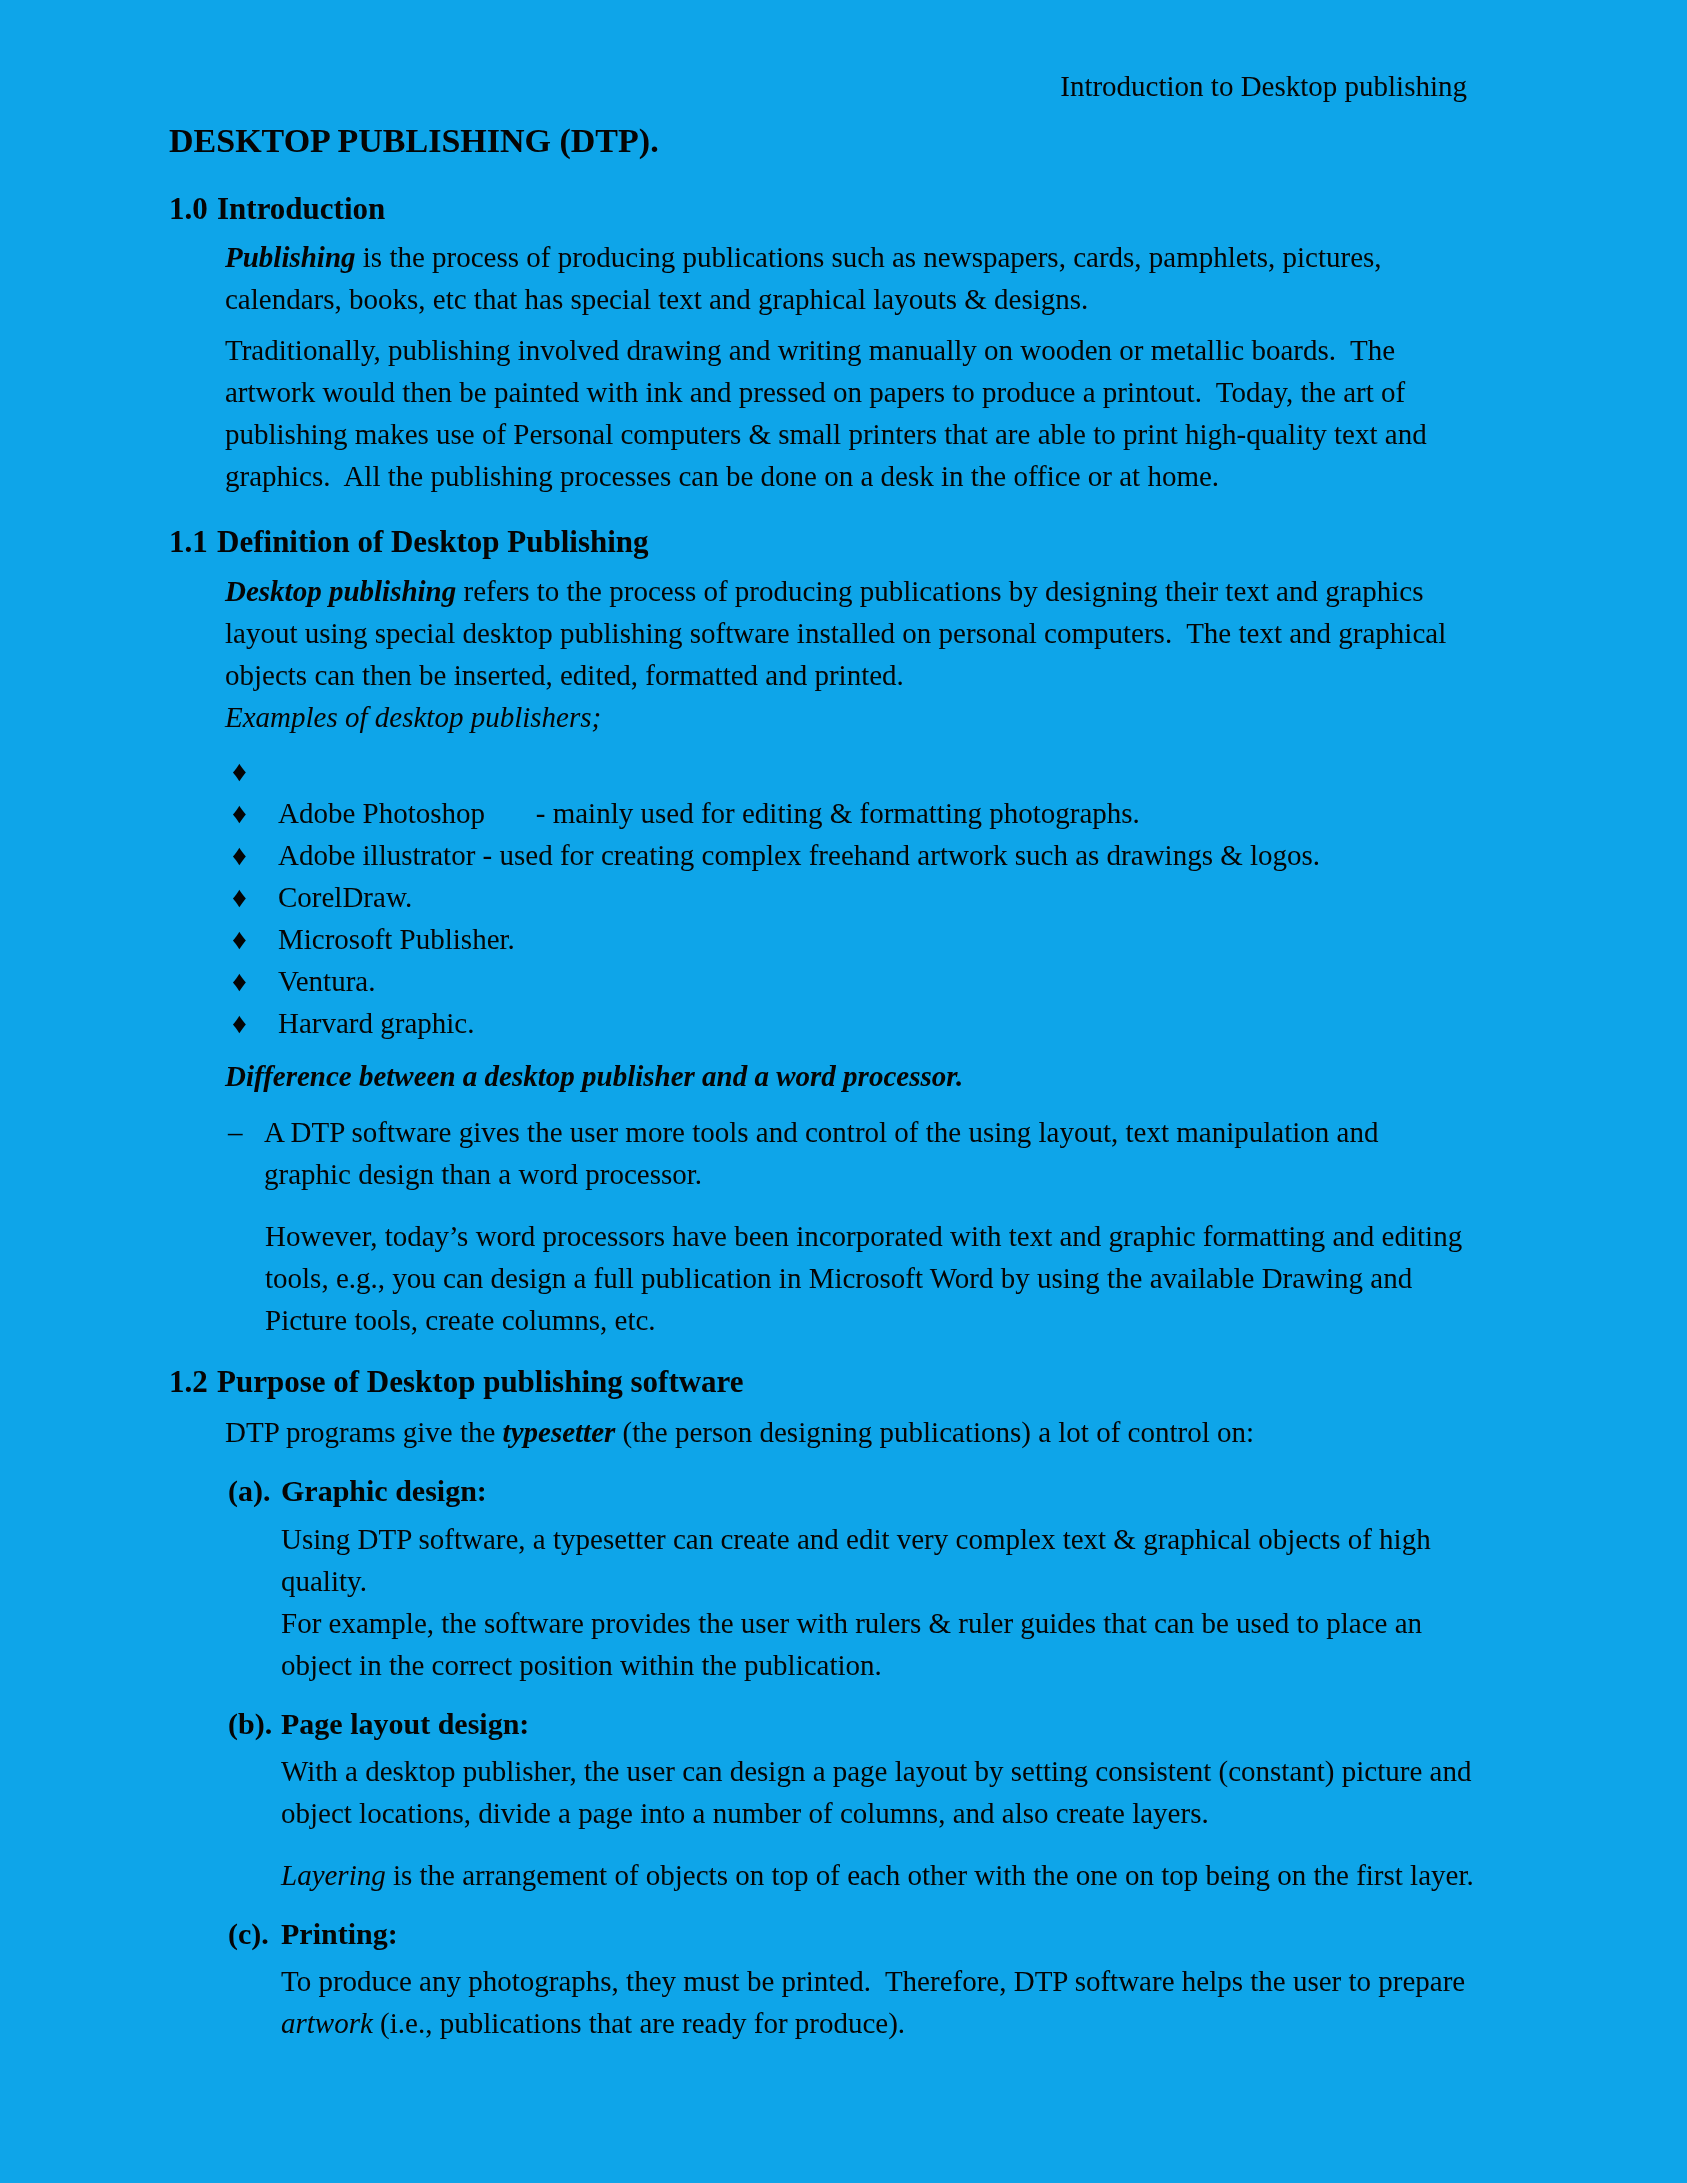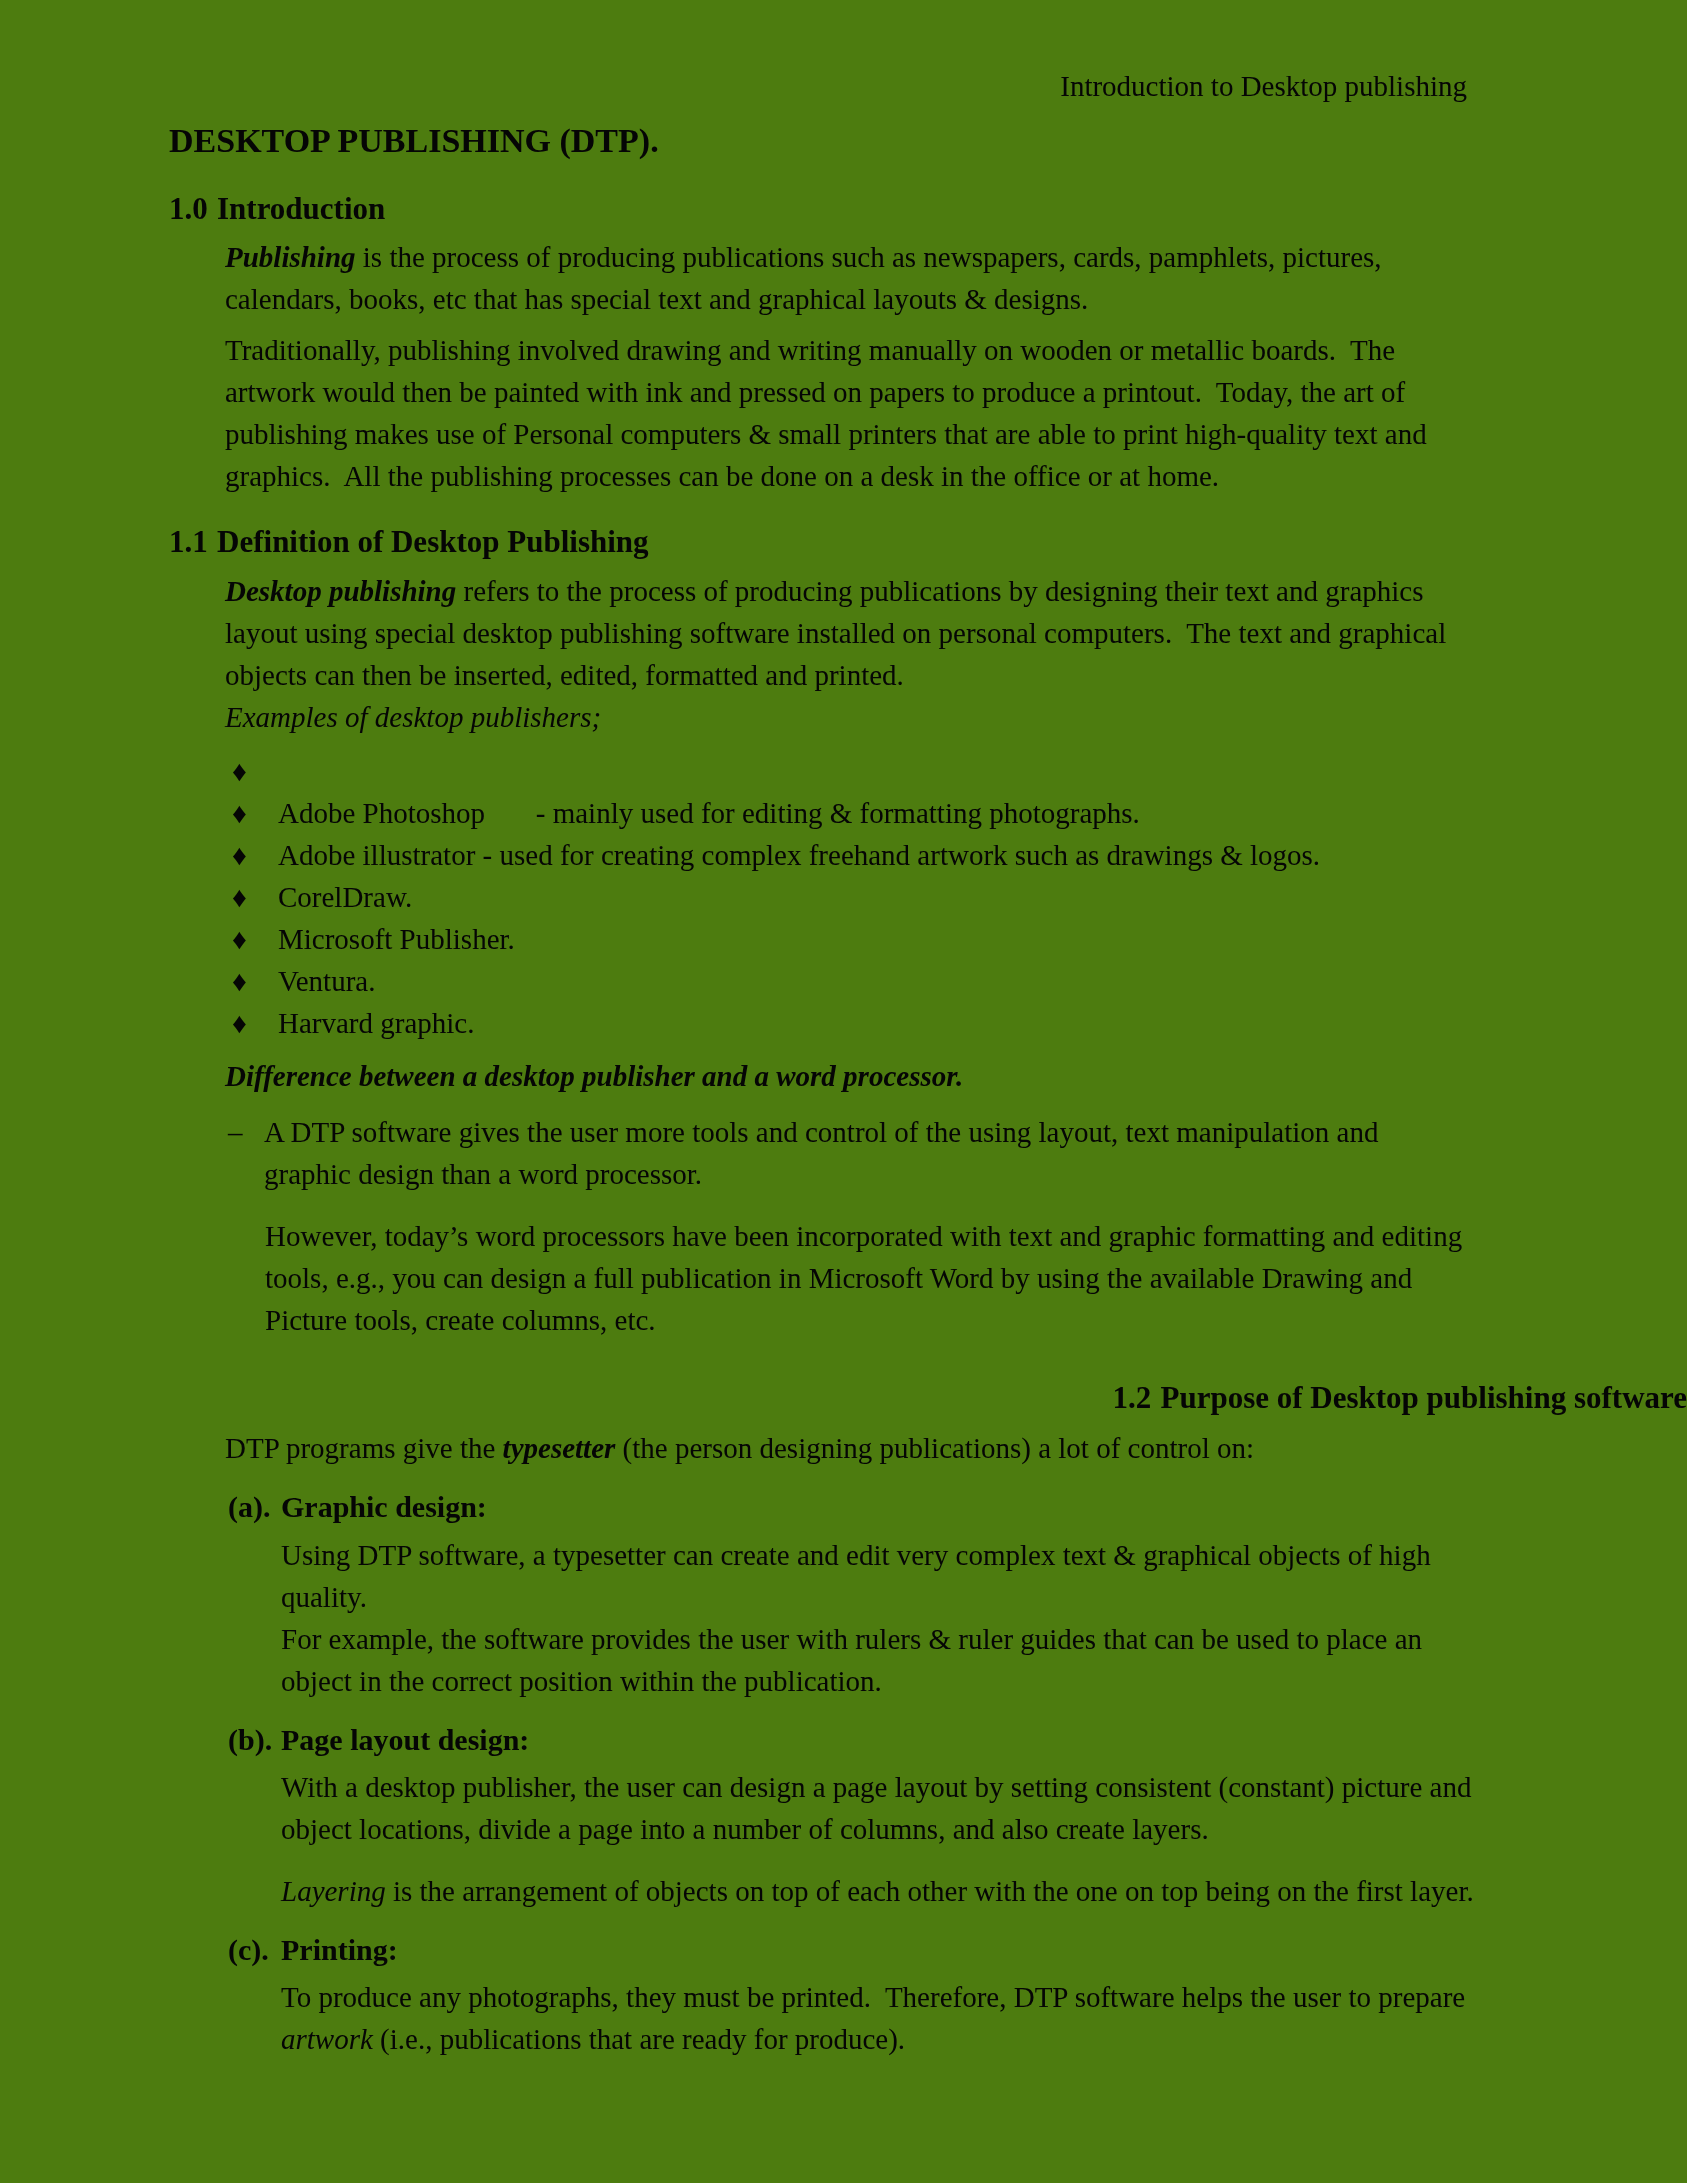--- a/index.html
+++ b/index.html
@@ -1,20 +1,20 @@
 <!DOCTYPE html>
 <html style="font-size:10.6px"><head>
 <meta charset="utf-8">
 <title>Introduction to Desktop publishing</title>
 <style>
   html,body { margin:0; padding:0; background:#e8e8e8; }
   .page {
     width:1687px; height:2183px;
     margin:0 auto;
-    background:#4d7c0f;
+    background:#0ea5e9;
     color:#050505;
     font-family:"Liberation Serif","DejaVu Serif",serif;
     font-size:29px; line-height:42px;
     box-sizing:border-box;
     padding-top:65px;
     overflow:hidden;
     position:relative;
   }
   p { margin:0; }
   ul { margin:0; padding:0; }
@@ -54,21 +54,21 @@
   .mt6  { margin-top:20px; }
   .mt8  { margin-top:5.3px; }
   .mt10 { margin-top:6.6px; }
   .mt12 { margin-top:8px; }
   .mt14 { margin-top:9.3px; }
   .mt16 { margin-top:10.6px; }
   .mt18 { margin-top:12px; }
   .mt22 { margin-top:14.6px; }
   .mt26 { margin-top:17px; }
   .mt36 { margin-top:24px; }
-  .mt42 { margin-top:36px;text-align:right; }
+  .mt42 { margin-top:20px; }
 </style>
 </head>
 <body>
 
 <div class="page">
 
   <div class="running-header">Introduction to Desktop publishing</div>
 
   <div class="doc-title mt16">DESKTOP PUBLISHING (DTP).</div>
 

